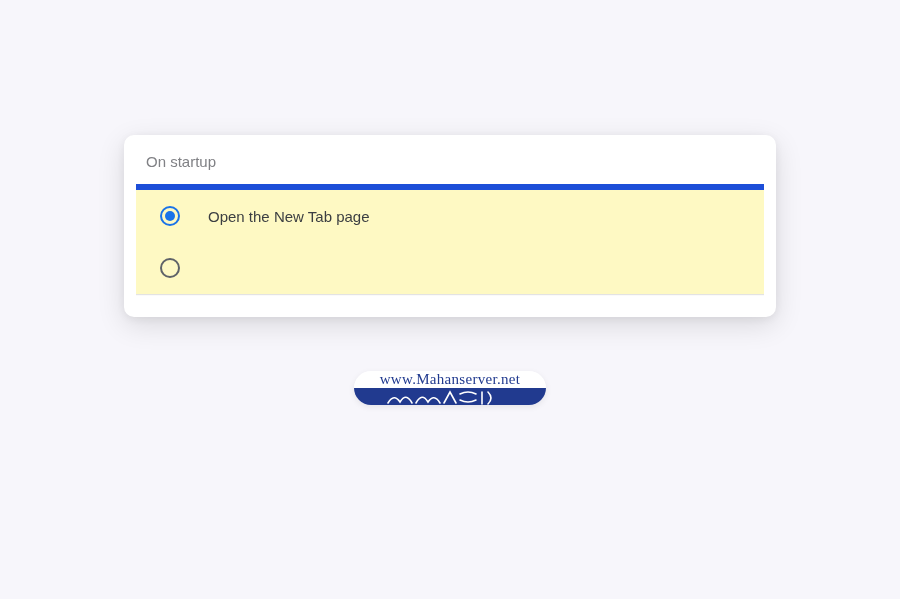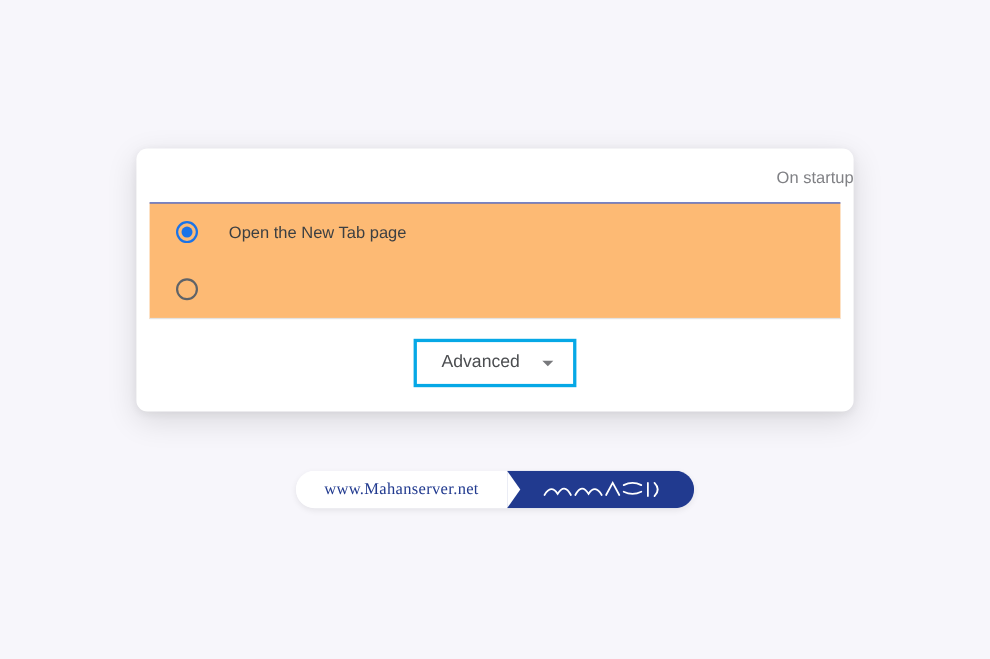--- a/index.html
+++ b/index.html
@@ -17,30 +17,29 @@
       align-items: center;
       padding-top: 135px;
     }
     .settings-card {
       width: 652px;
       background: #fff;
       border-radius: 10px;
       box-shadow: 0 8px 28px rgba(0,0,0,0.12), 0 2px 8px rgba(0,0,0,0.06);
       padding: 18px 0 22px 0;
       position: relative;
-      text-align: right;
     }
     .section-title {
       color: #808185;
       font-size: 15px;
       padding: 0 0 14px 22px;
     }
     .radio-list {
-      background: #fdba74;
-      border-top: 1px solid #1d4ed8;
+      background: #fef9c3;
+      border-top: 6px solid #1d4ed8;
       border-bottom: 1px solid #e3e3e3;
       margin: 0 12px;
       box-shadow: 0 1px 0 rgba(0,0,0,0.02);
     }
     .radio-row {
       display: flex;
       align-items: center;
       padding: 16px 8px 16px 24px;
       gap: 28px;
       cursor: pointer;
@@ -98,20 +97,21 @@
       border-top: 5px solid #78797c;
     }
     .footer-badge {
       margin-top: 54px;
       display: flex;
       align-items: stretch;
       height: 34px;
       border-radius: 17px;
       overflow: hidden;
       box-shadow: 0 2px 6px rgba(0,0,0,0.08);
+      flex-direction: column;
     }
     .footer-left {
       background: #fff;
       color: #213a8f;
       font-size: 15px;
       display: flex;
       align-items: center;
       padding: 0 26px 0 26px;
       font-family: Georgia, "Times New Roman", serif;
       letter-spacing: 0.3px;
@@ -159,26 +159,20 @@
 
 
     <div class="radio-row">
       <span class="radio-outer">
         
       </span>
     </div>
 
   </div>
 
-  <div class="advanced-container">
-    <div class="advanced-button">
-      <span class="advanced-label">Advanced</span>
-      <span class="caret-down-icon"></span>
-    </div>
-  </div>
 </div>
 
 <div class="footer-badge">
   <div class="footer-left">www.Mahanserver.net</div>
   <div class="footer-right">
     <svg viewBox="0 0 110 20">
       <path d="M2 15 Q 8 5, 14 14 Q 20 4, 26 15 M30 15 Q 36 4, 42 14 Q 48 5, 54 15 M58 15 L 64 4 L 70 15 M74 6 Q 82 2, 90 6 M74 12 Q 82 16, 90 12 M96 4 L 96 16 M102 4 Q 108 10, 102 16" stroke="#fff" stroke-width="1.6" fill="none" stroke-linecap="round"></path>
     </svg>
   </div>
 </div>

